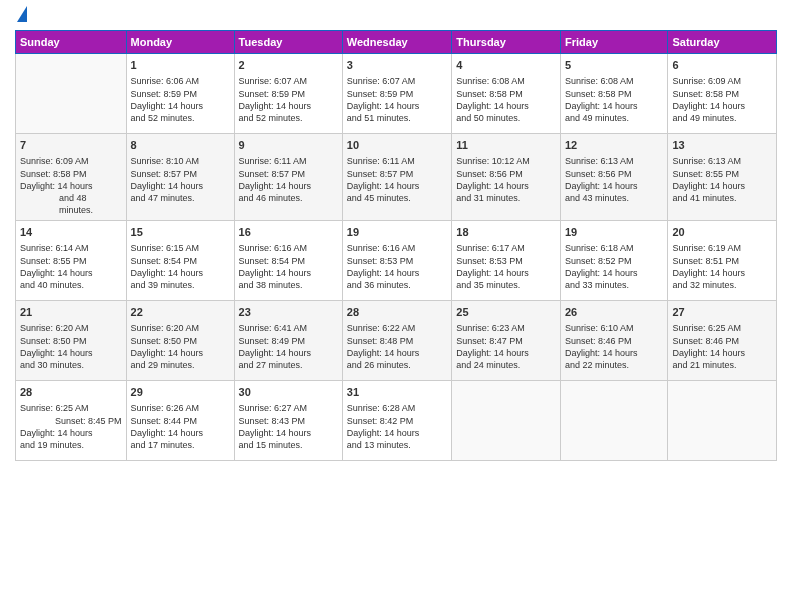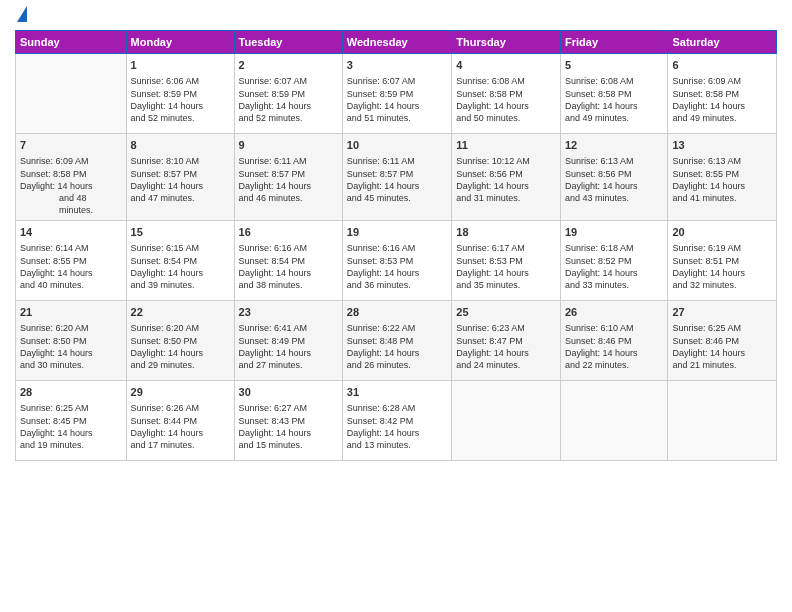--- a/index.html
+++ b/index.html
@@ -328,21 +328,21 @@
             <span style="display: block; line-height: 1.35;">Sunrise: 6:25 AM</span>
 <span style="display: block; line-height: 1.35;">Sunset: 8:46 PM</span>
 <span style="display: block; line-height: 1.35;">Daylight: 14 hours</span>
 <span style="display: block; line-height: 1.35;">and 21 minutes.</span>
           </td>
         </tr>
         <tr class="last-row">
           <td>
             <span class="day-num">28</span>
             <span style="display: block; line-height: 1.35;">Sunrise: 6:25 AM</span>
-<span style="display: block; line-height: 1.35;">Sunset: 8:45 PM</span>
+<span style="display: block; line-height: 1.35; text-align: right;">Sunset: 8:45 PM</span>
 <span style="display: block; line-height: 1.35;">Daylight: 14 hours</span>
 <span style="display: block; line-height: 1.35;">and 19 minutes.</span>
           </td>
           <td>
             <span class="day-num">29</span>
             <span style="display: block; line-height: 1.35;">Sunrise: 6:26 AM</span>
 <span style="display: block; line-height: 1.35;">Sunset: 8:44 PM</span>
 <span style="display: block; line-height: 1.35;">Daylight: 14 hours</span>
 <span style="display: block; line-height: 1.35;">and 17 minutes.</span>
           </td>

